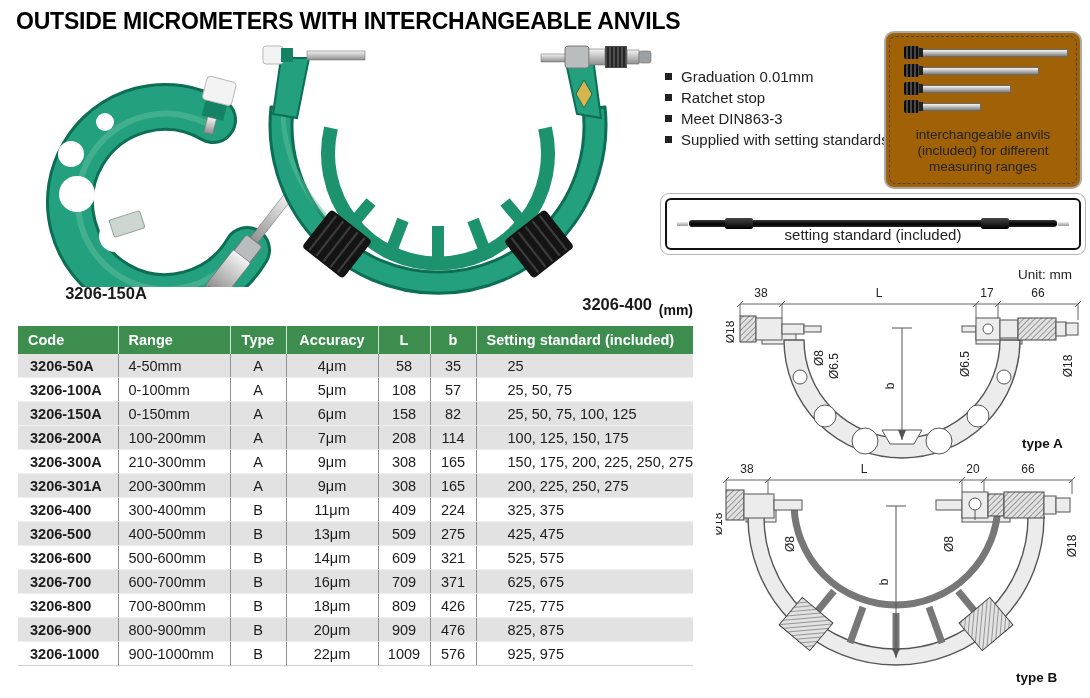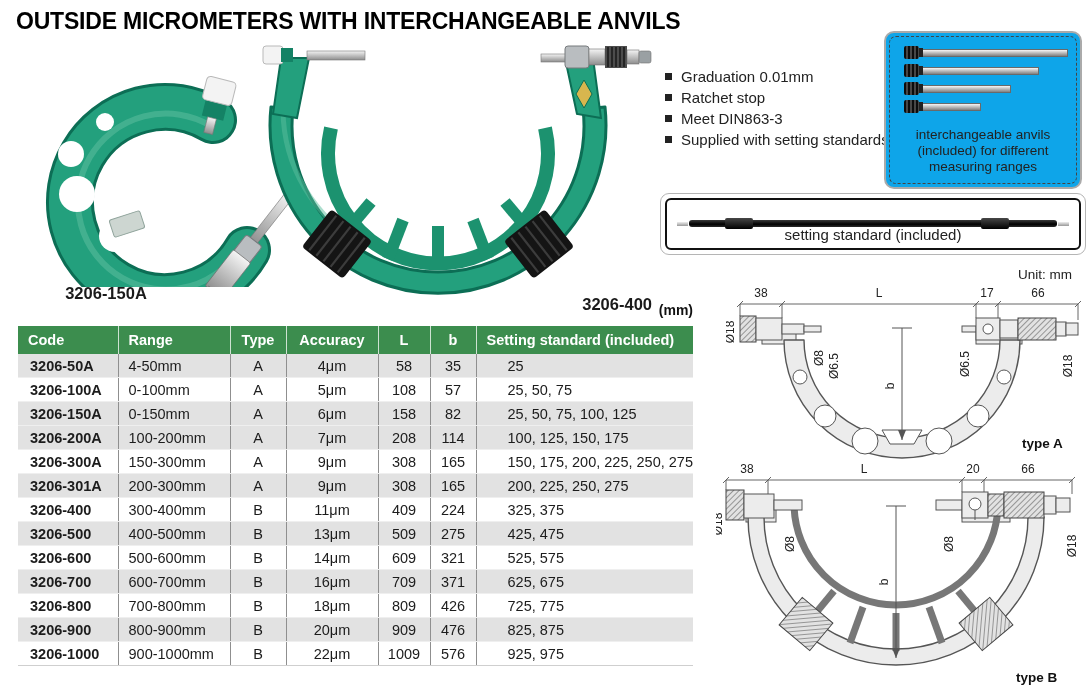--- a/index.html
+++ b/index.html
@@ -12,21 +12,21 @@
 
   
   .prod-label{font-size:16.5px;font-weight:bold;color:#1a1a1a;}
 
   
   .features{left:657px;top:60px;width:228px;list-style:none;margin:8px;padding:0;}
   .features li{display:flex;align-items:flex-start;margin-bottom:3px;font-size:15px;line-height:18px;color:#222;}
   .features .blt{flex:0 0 auto;width:7px;height:7px;background:#222;margin:5px 9px 0 0;}
 
   
-  .anvilbox{left:884px;top:31px;width:198px;height:158px;border:2px solid #aaa;border-radius:10px;background:#0ea5e9;box-sizing:border-box;}
+  .anvilbox{left:884px;top:31px;width:198px;height:158px;border:2px solid #aaa;border-radius:10px;background:#a16207;box-sizing:border-box;}
   .anvilbox .inner{position:absolute;left:3px;top:3px;right:3px;bottom:3px;border:1px dashed #444;border-radius:7px;padding:9px 0 0 14px;box-sizing:border-box;}
   .anvil-row{display:flex;align-items:center;height:13px;margin-bottom:5px;}
   .anvil-head{width:15px;height:13px;background:repeating-linear-gradient(90deg,#0d0d0d 0 2px,#474747 2px 4px);border-radius:2px;}
   .anvil-neck{width:4px;height:9px;background:#222;}
   .anvil-rod{height:8px;background:linear-gradient(#f6f6f6,#808080);border:1px solid #6a6a6a;border-left:none;box-sizing:border-box;}
   .anvil-caption{position:absolute;left:4px;right:4px;bottom:8px;text-align:center;font-size:13.5px;line-height:16px;color:#222;}
 
   
   .setbox{left:660px;top:193px;width:426px;height:62px;border:1px solid #b5b5b5;border-radius:9px;background:#fff;box-sizing:border-box;}
   .setbox .inner{position:absolute;left:4px;top:4px;right:4px;bottom:4px;border:2px solid #111;border-radius:6px;}
@@ -414,21 +414,21 @@
           <td class="b">3206-200A</td>
           <td class="">100-200mm</td>
           <td class="c">A</td>
           <td class="c">7μm</td>
           <td class="c">208</td>
           <td class="c">114</td>
           <td class="">100, 125, 150, 175</td>
         </tr>
         <tr>
           <td class="b">3206-300A</td>
-          <td class="">150-300mm</td>
+          <td class="">210-300mm</td>
           <td class="c">A</td>
           <td class="c">9μm</td>
           <td class="c">308</td>
           <td class="c">165</td>
           <td class="">150, 175, 200, 225, 250, 275</td>
         </tr>
         <tr class="alt">
           <td class="b">3206-301A</td>
           <td class="">200-300mm</td>
           <td class="c">A</td>

